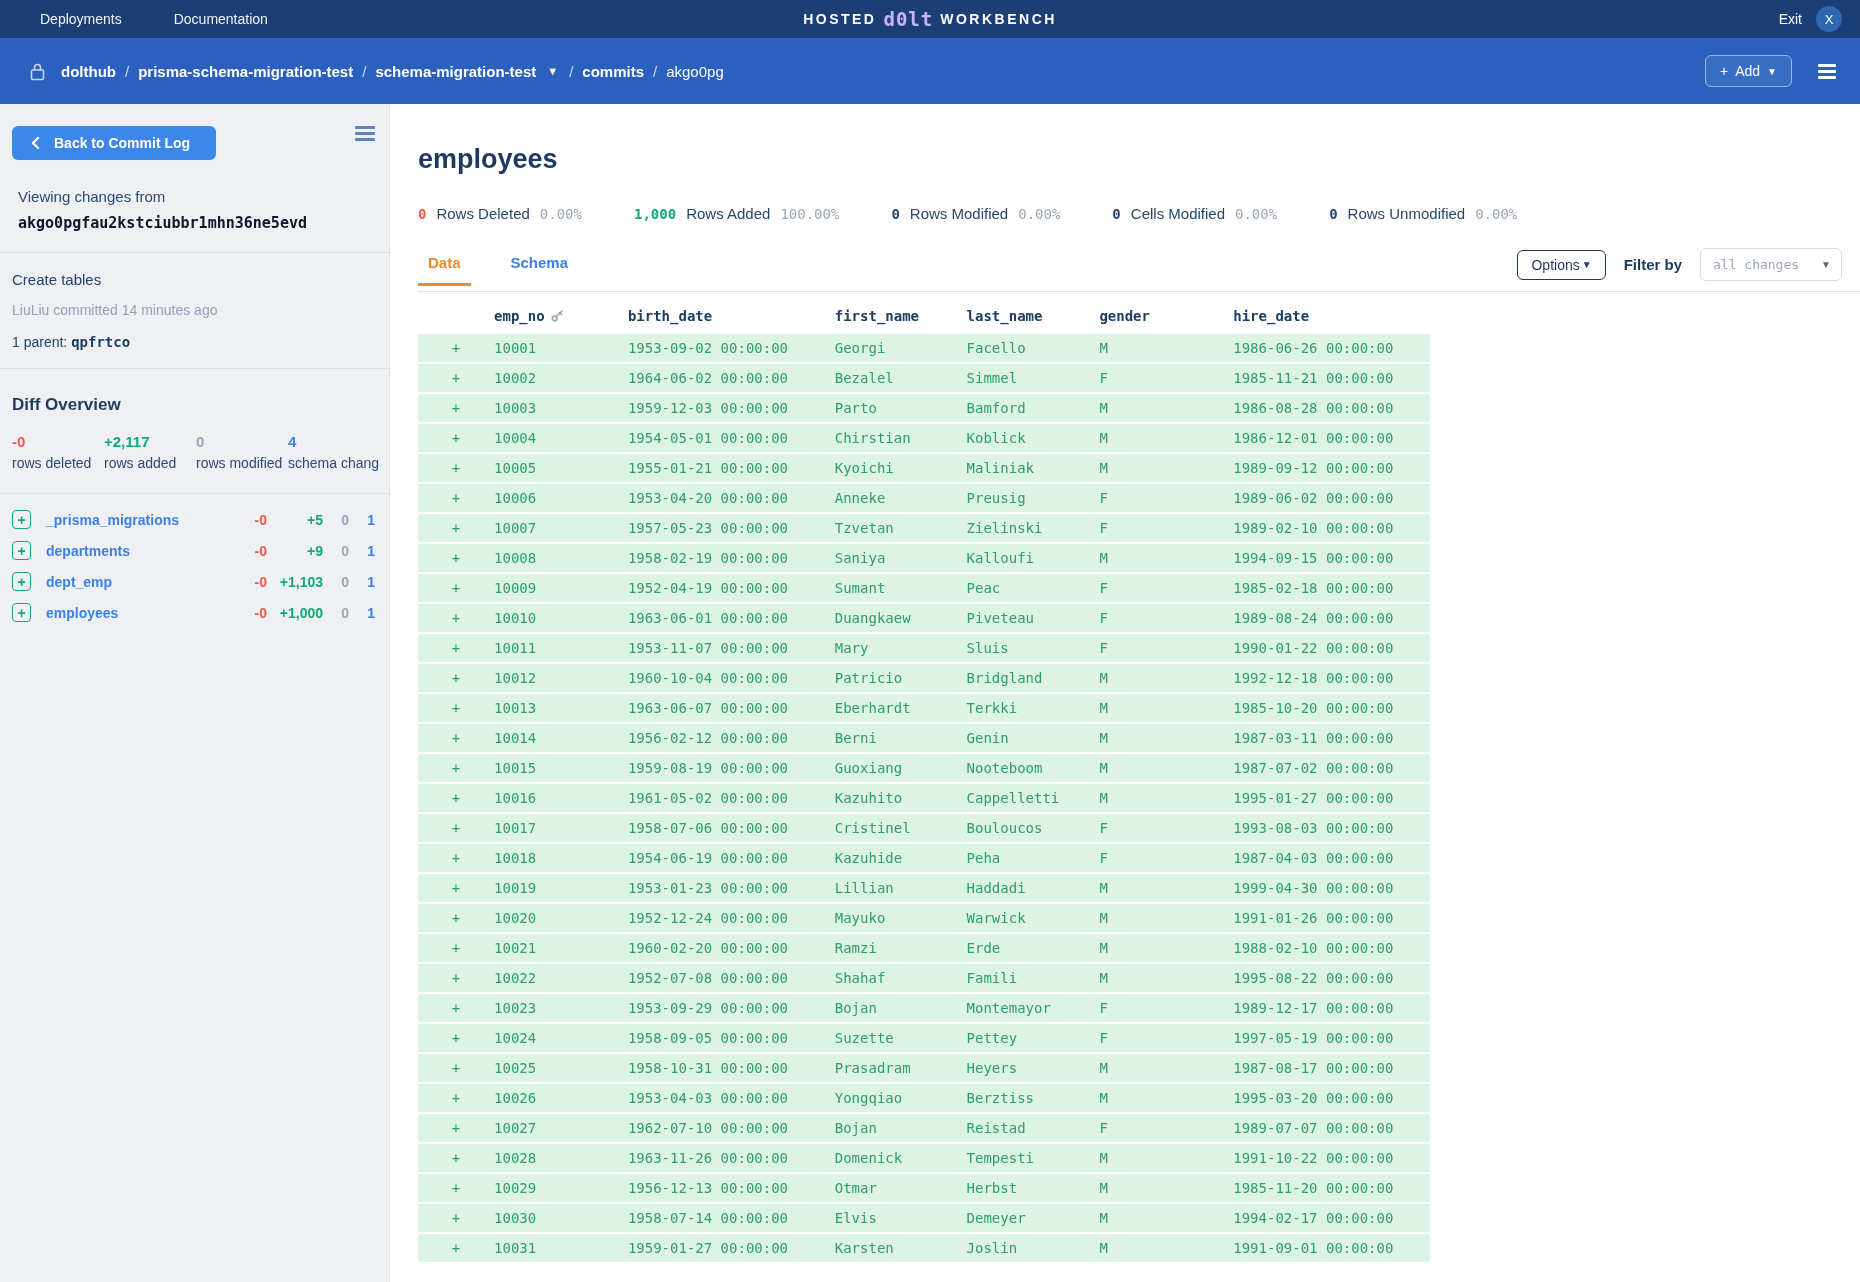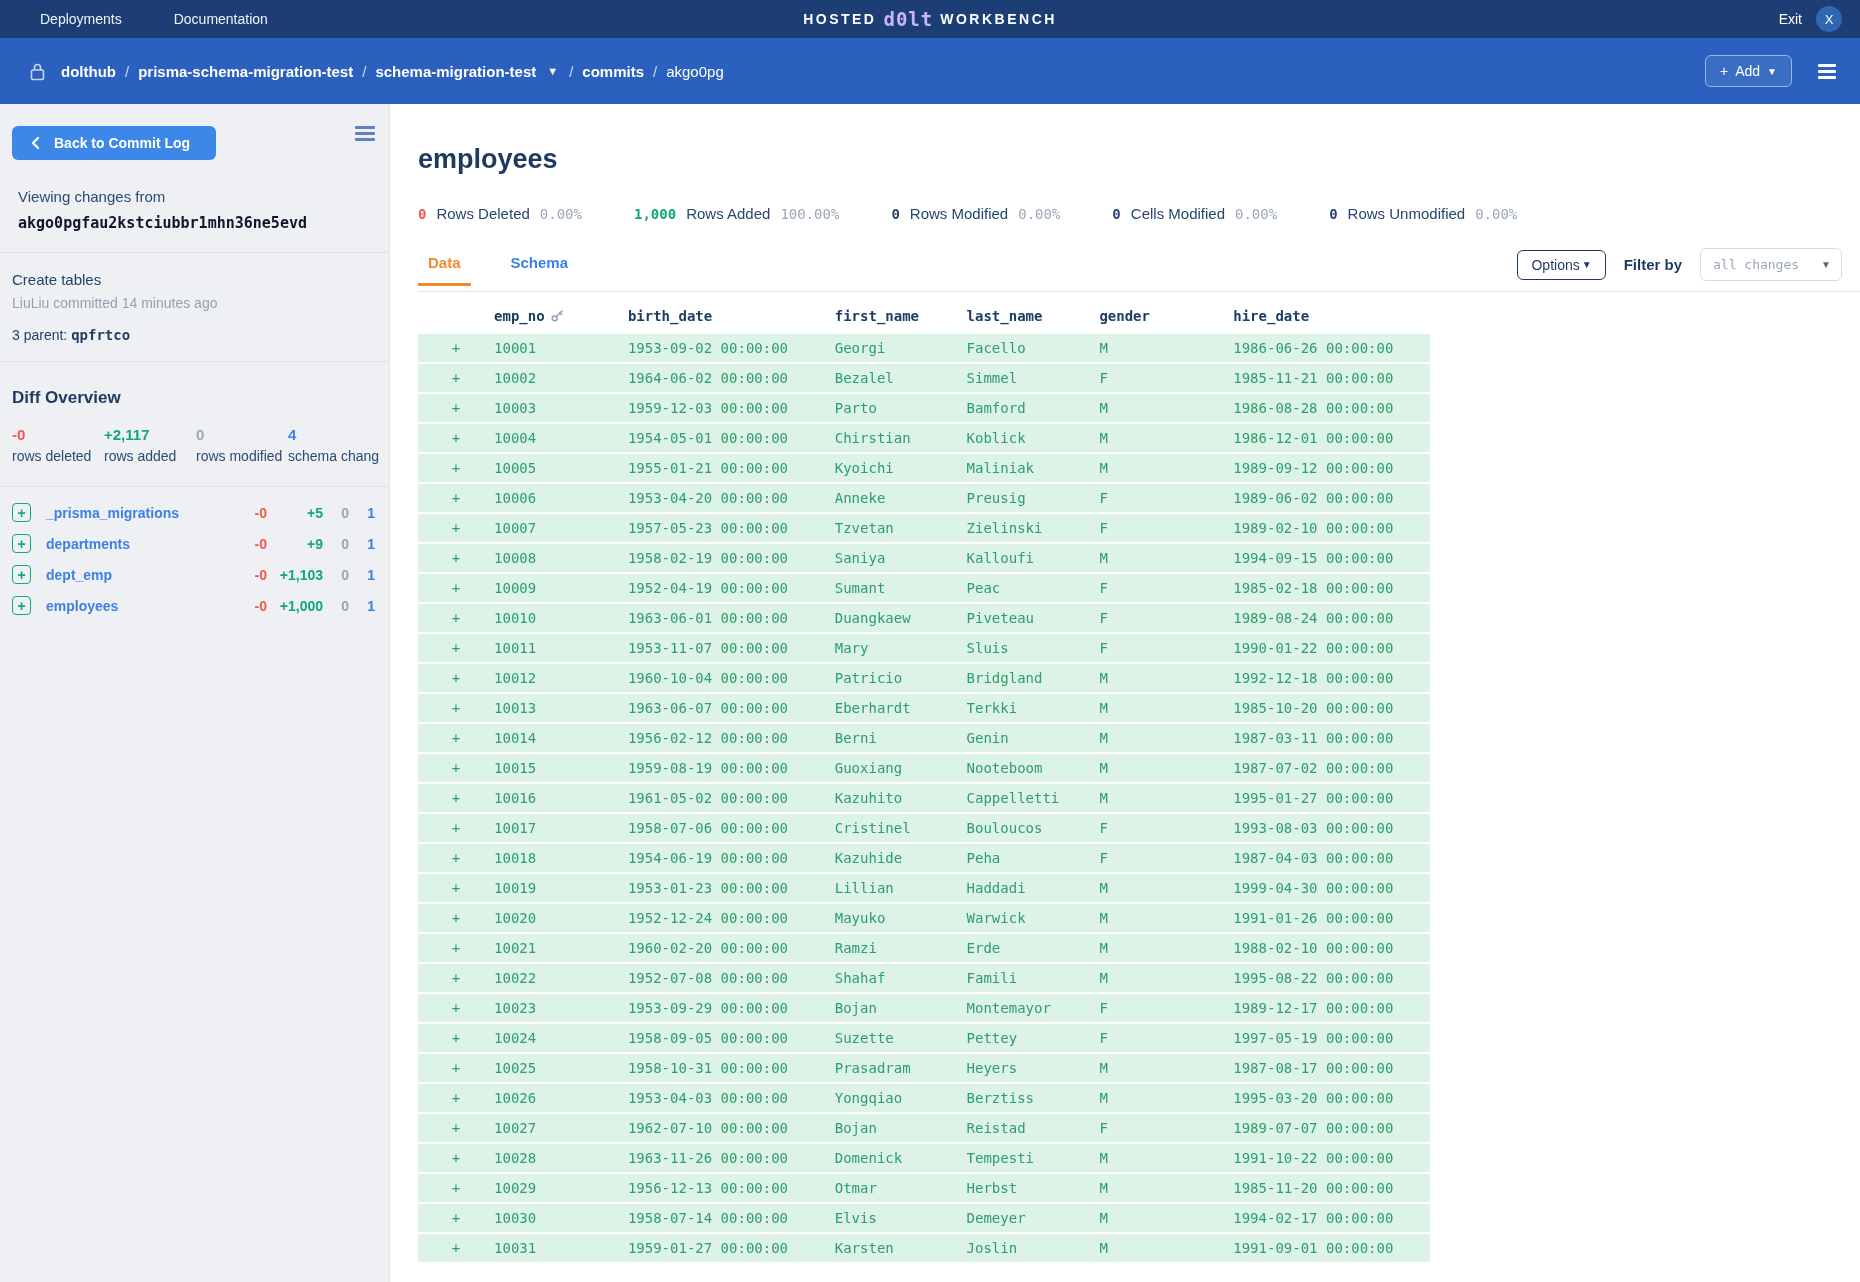--- a/index.html
+++ b/index.html
@@ -41,21 +41,21 @@
   
   .sb-top { display: flex; align-items: flex-start; justify-content: space-between; padding: 22px 14px 0 12px; }
   .back-btn { background: #3d87e8; color: #fff; border: none; border-radius: 6px; font-size: 14px; font-weight: bold; padding: 9px 26px 9px 18px; display: flex; align-items: center; gap: 14px; cursor: pointer; font-family: "Liberation Sans", sans-serif; }
   .sb-section { padding: 0 12px; }
   .viewing { margin-top: 28px; padding-left: 18px; }
   .viewing-label { color: #2c4a72; font-size: 15px; }
   .viewing-hash { margin-top: 9px; font-size: 15px; font-weight: bold; color: #0f172a; word-break: break-all; }
   .sb-hr { border: none; border-top: 1px solid #dde1e8; margin: 20px 0 0 0; }
   .commit-block { padding: 18px 12px 0 12px; }
   .commit-msg { color: #24426b; font-size: 15px; }
-  .commit-author { color: #94a1b3; font-size: 14px; margin-top: 7px; }
+  .commit-author { color: #94a1b3; font-size: 14px; margin-top: 14px; }
   .commit-parent { color: #24426b; font-size: 14px; margin-top: 16px; padding-bottom: 18px; }
   .commit-parent b { font-family: "DejaVu Sans Mono", monospace; font-weight: bold; color: #1d3a5f; }
   .diff-title { color: #1f3a5f; font-size: 17px; font-weight: bold; padding: 26px 12px 0 12px; }
   .diff-stats { display: flex; padding: 18px 0 0 12px; overflow: hidden; white-space: nowrap; }
   .diff-stat { width: 92px; flex: none; }
   .diff-stat .v { font-size: 15px; font-weight: bold; }
   .diff-stat .l { font-size: 14px; color: #2c4a72; margin-top: 5px; }
   .c-red { color: #f0584e; } .c-green { color: #12a974; } .c-gray { color: #9aa7b8; } .c-blue { color: #3c82e4; } .c-navy { color: #27456f; }
   .diff-stats + .sb-hr { margin-top: 22px; }
   .table-list { padding: 10px 14px 0 12px; }
@@ -169,21 +169,21 @@
     <div class="sb-section viewing">
       <div class="viewing-label">Viewing changes from</div>
       <div class="viewing-hash mono">akgo0pgfau2kstciubbr1mhn36ne5evd</div>
     </div>
     <hr class="sb-hr">
 
     <div class="commit-block">
       <div class="commit-msg">Create tables</div>
       <div class="commit-author">LiuLiu committed 14 minutes ago</div>
       <div class="commit-parent">
-        <span>3 parent:</span>
+        <span>1 parent:</span>
         <b>qpfrtco</b>
       </div>
     </div>
     <hr class="sb-hr" style="margin-top:0">
 
     <h3 class="diff-title">Diff Overview</h3>
     <div class="diff-stats" id="sb-stats">
         <div class="diff-stat">
           <div class="v c-red">-0</div>
           <div class="l">rows deleted</div>

